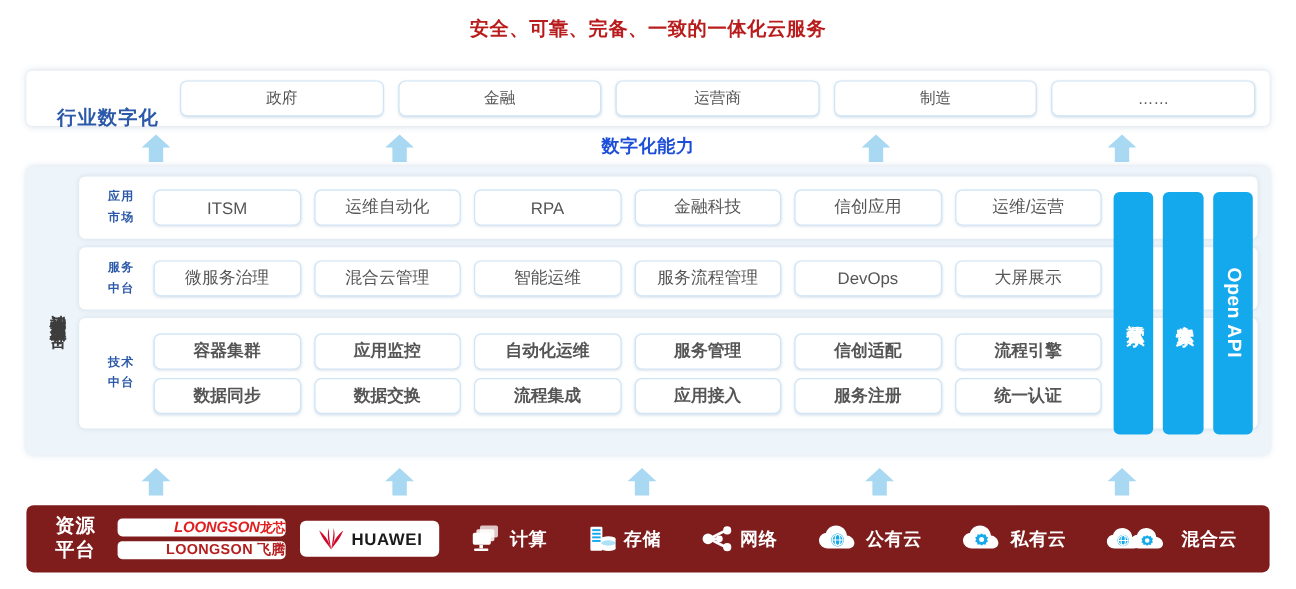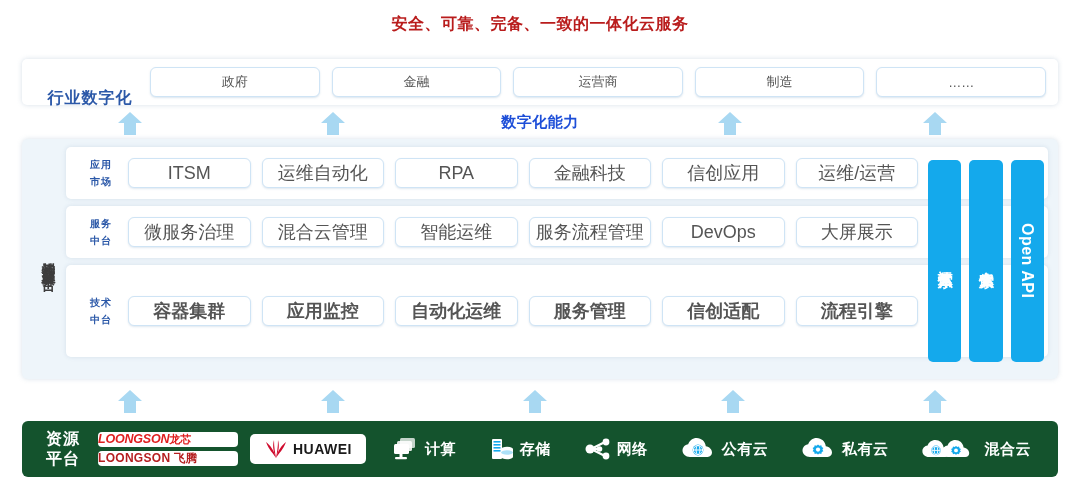--- a/index.html
+++ b/index.html
@@ -113,21 +113,21 @@
   }
   .row-grid .row-items { padding-right: 0; font-weight: bold; }
 
   .cell {
     flex: 1;
     height: 30px;
     border: 1px solid #cfe4f5;
     border-radius: 6px;
     background: #ffffff;
     display: flex; align-items: center; justify-content: center;
-    font-size: 18px; color: #555555;
+    font-size: 14px; color: #555555;
     box-shadow: 0 1px 2px rgba(150,180,205,0.30);
     white-space: nowrap;
   }
 
   
   .vbars {
     position: absolute; right: 4px; top: 13px;
     width: 116px; height: 202px;
     display: flex; gap: 8px;
   }
@@ -139,35 +139,35 @@
     color: #ffffff; font-weight: bold; font-size: 15px;
     letter-spacing: 1px;
   }
   .vbar.cjk { writing-mode: vertical-rl; }
   .vbar.latin { writing-mode: vertical-rl; letter-spacing: 0.5px; font-size: 16px; }
 
   
   .resource {
     position: absolute; left: 22px; top: 421px;
     width: 1036px; height: 56px;
-    background: #14532d;
+    background: #7f1d1d;
     border-radius: 6px;
     display: flex; align-items: center;
     padding: 0 10px;
   }
   .res-label {
     width: 62px; flex: none; text-align: center;
     color: #ffffff; font-weight: bold; font-size: 16px;
     line-height: 20px; letter-spacing: 1px;
   }
   .logo-stack { display: flex; flex-direction: column; gap: 4px; margin-left: 4px; }
   .logo-chip {
     width: 140px; height: 15px;
     background: #ffffff; border-radius: 4px;
-    display: flex; align-items: center; justify-content: flex-start;
+    display: flex; align-items: center; justify-content: flex-end;
   }
   .logo-loongson {
     font-size: 12.5px; font-weight: bold; font-style: italic;
     color: #e02020; letter-spacing: -0.2px;
   }
   .logo-loongson .cn { font-style: normal; font-size: 11px; }
   .logo-phytium {
     font-size: 12px; font-weight: bold; color: #b51f20; letter-spacing: 0.3px;
   }
   .logo-phytium .cn { font-size: 11.5px; }
@@ -266,20 +266,28 @@
           <div>中台</div>
         </div>
         <div class="row-grid">
           <div class="row-items">
             <div class="cell">容器集群</div>
             <div class="cell">应用监控</div>
             <div class="cell">自动化运维</div>
             <div class="cell">服务管理</div>
             <div class="cell">信创适配</div>
             <div class="cell">流程引擎</div>
+          </div>
+          <div class="row-items">
+            <div class="cell">数据同步</div>
+            <div class="cell">数据交换</div>
+            <div class="cell">流程集成</div>
+            <div class="cell">应用接入</div>
+            <div class="cell">服务注册</div>
+            <div class="cell">统一认证</div>
           </div>
         </div>
       </div>
 
       <div class="vbars">
         <div class="vbar cjk">运营体系</div>
         <div class="vbar cjk">安全体系</div>
         <div class="vbar latin">Open API</div>
       </div>
 

